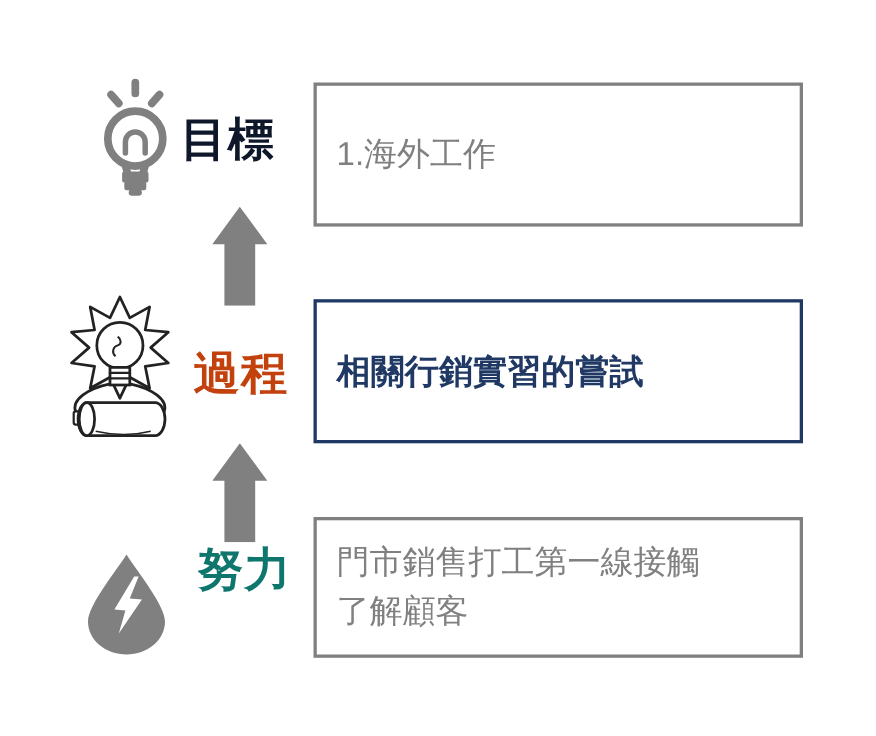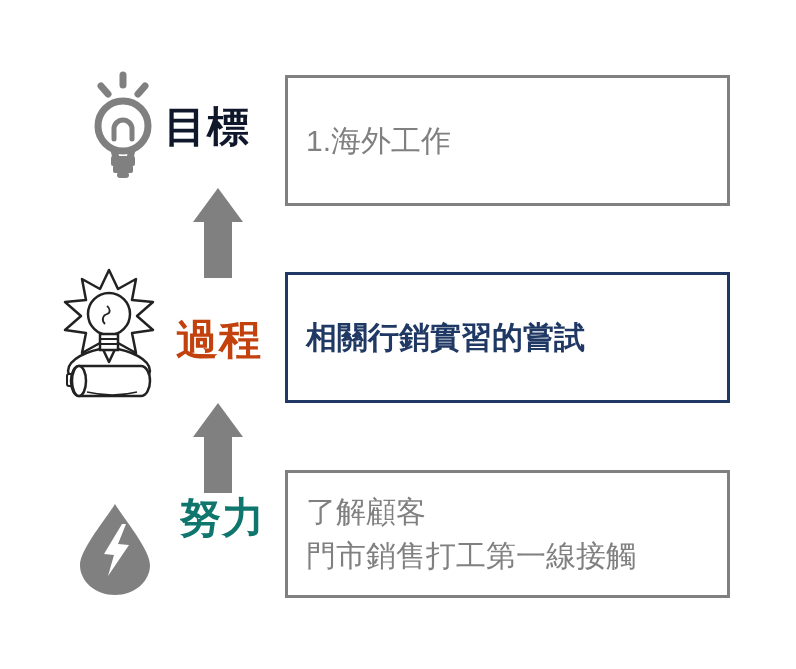--- a/index.html
+++ b/index.html
@@ -109,17 +109,17 @@
   </svg>
 
   <div class="icon icon-effort">
     <svg width="70" height="95" viewBox="0 0 70 95" aria-hidden="true">
       <path d="M35 2 C45 18 70 48 70 63 C70 80 54 93 35 93 C16 93 0 80 0 63 C0 48 25 18 35 2 Z" fill="#808080"></path>
       <polygon points="42,22 24,52 34,53 28,74 49,43 38,42 46,22" fill="#ffffff"></polygon>
     </svg>
   </div>
   <div class="row-label label-effort">努力</div>
   <div class="box box-effort">
+    <div class="line">門市銷售打工第一線接觸</div>
     <div class="line">了解顧客</div>
-    <div class="line">門市銷售打工第一線接觸</div>
   </div>
 
 </div>
 
 </body></html>

